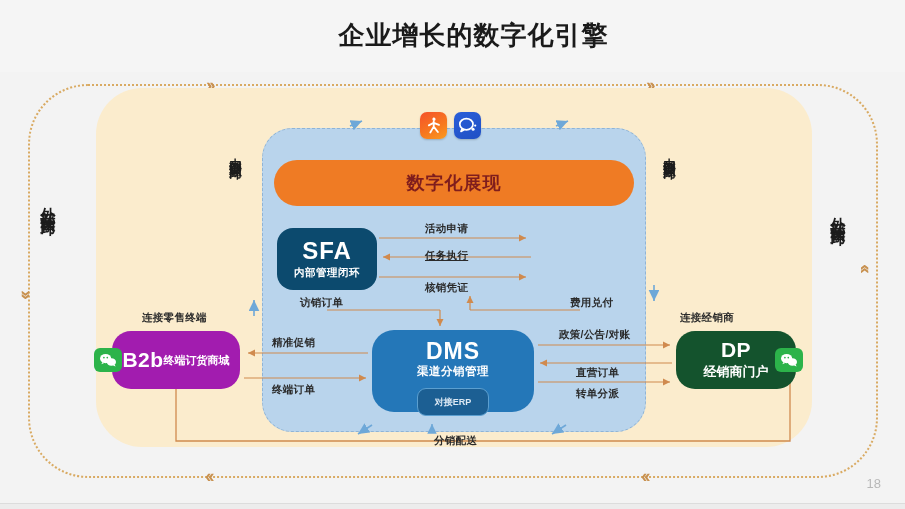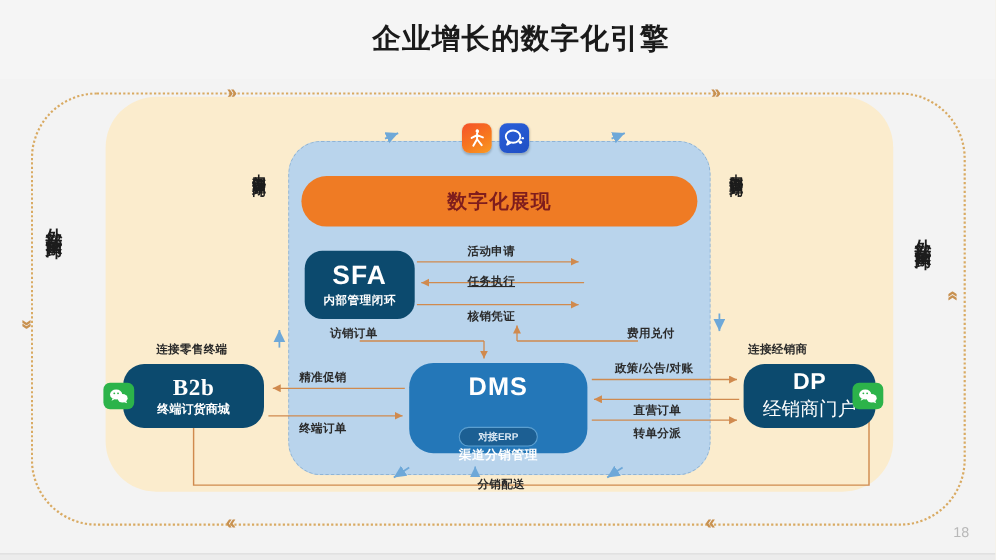--- a/index.html
+++ b/index.html
@@ -113,61 +113,59 @@
   #box-dms {
     position: absolute;
     left: 372px; top: 330px;
     width: 162px; height: 82px;
     background: #2477b8;
     border-radius: 22px;
     display: flex; flex-direction: column;
     align-items: center; justify-content: flex-start;
     padding-top: 9px;
     color: #fff;
-    gap: 42px;
   }
   #box-dms .acr { font-size: 23px; font-weight: bold; line-height: 1.05; letter-spacing: 1px; }
   #box-dms .sub { font-size: 11.5px; font-weight: bold; margin-top: 1px; letter-spacing: .5px; }
   #dms-badge {
     position: absolute;
     left: 417px; top: 388px;
-    width: 72px; height: 18px;
+    width: 72px; height: 28px;
     background: #1c5f93;
     border: 1px solid #5b9fd0;
     border-radius: 9px;
     display: flex; align-items: center; justify-content: center;
     color: #dce9f4; font-size: 9px; font-weight: bold;
   }
 
   
   #box-b2b {
     position: absolute;
     left: 112px; top: 331px;
     width: 128px; height: 58px;
-    background: #0c4a6e;
+    background: #a21caf;
+    border-radius: 19px;
+    display: flex; flex-direction: row;
+    align-items: center; justify-content: center;
+    color: #fff;
+  }
+  #box-b2b .acr { font-size: 21px; font-weight: bold; line-height: 1.05; letter-spacing: .5px; }
+  #box-b2b .sub { font-size: 11px; font-weight: bold; margin-top: 1px; }
+  #box-dp {
+    position: absolute;
+    left: 676px; top: 331px;
+    width: 120px; height: 58px;
+    background: #14532d;
     border-radius: 19px;
     display: flex; flex-direction: column;
     align-items: center; justify-content: center;
     color: #fff;
-    font-family: Liberation Serif, serif;
-  }
-  #box-b2b .acr { font-size: 21px; font-weight: bold; line-height: 1.05; letter-spacing: .5px; }
-  #box-b2b .sub { font-size: 11px; font-weight: bold; margin-top: 1px; }
-  #box-dp {
-    position: absolute;
-    left: 676px; top: 331px;
-    width: 120px; height: 58px;
-    background: #0c4a6e;
-    border-radius: 19px;
-    display: flex; flex-direction: column;
-    align-items: center; justify-content: center;
-    color: #fff;
   }
   #box-dp .acr { font-size: 21px; font-weight: bold; line-height: 1.05; letter-spacing: .5px; }
-  #box-dp .sub { font-size: 17px; font-weight: normal; margin-top: 1px; }
+  #box-dp .sub { font-size: 13px; font-weight: bold; margin-top: 1px; }
 
   
   .wechat-badge {
     position: absolute;
     width: 28px; height: 24px;
     background: #2cb34a;
     border-radius: 6px;
     display: flex; align-items: center; justify-content: center;
   }
   #wechat-b2b { left: 94px; top: 348px; }

